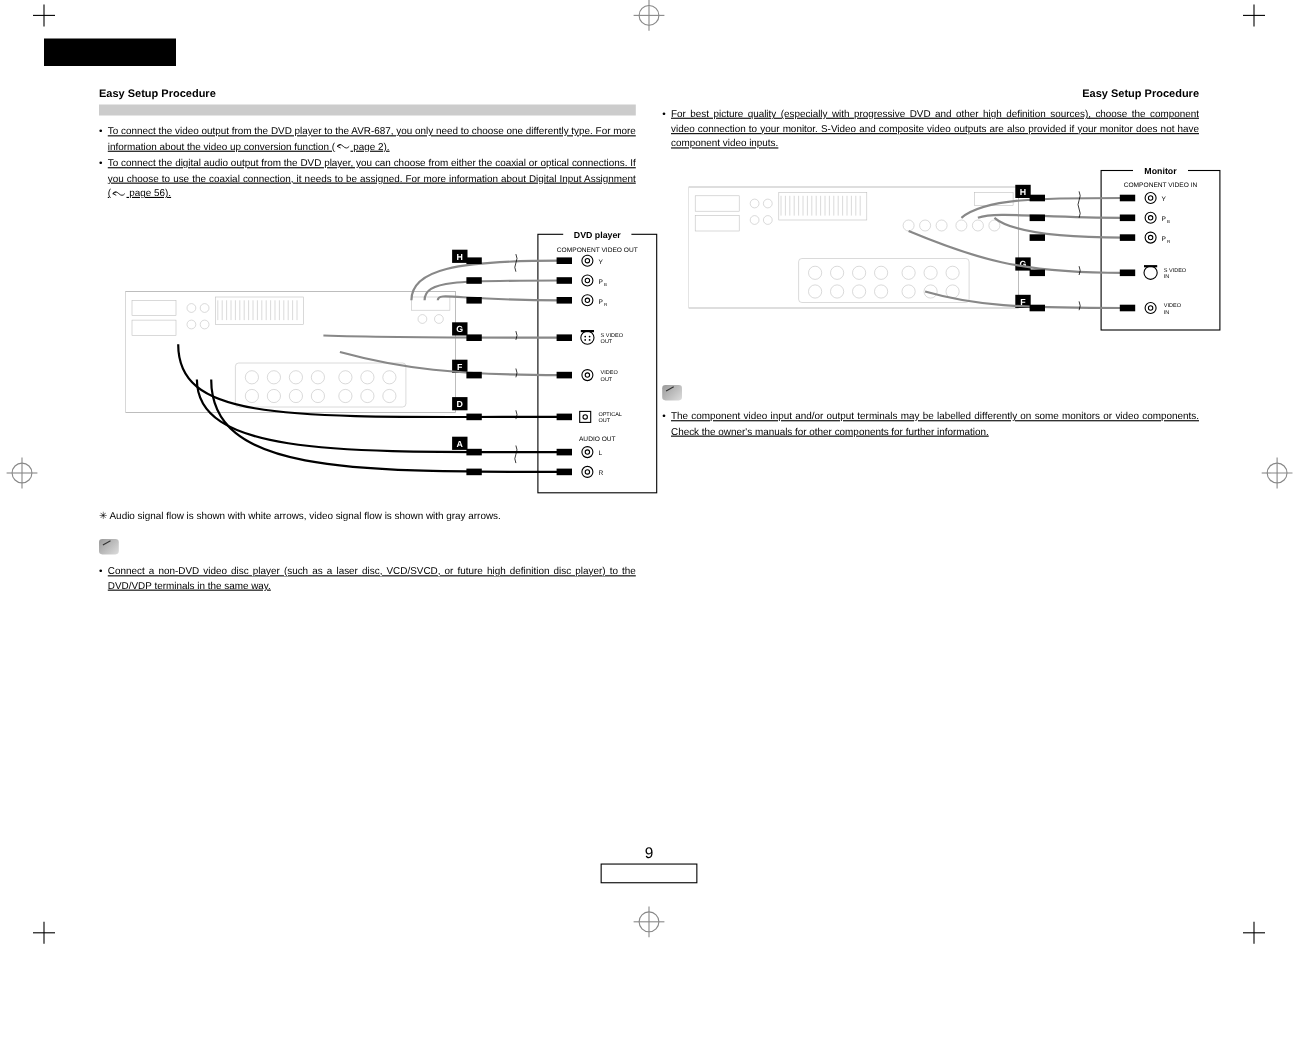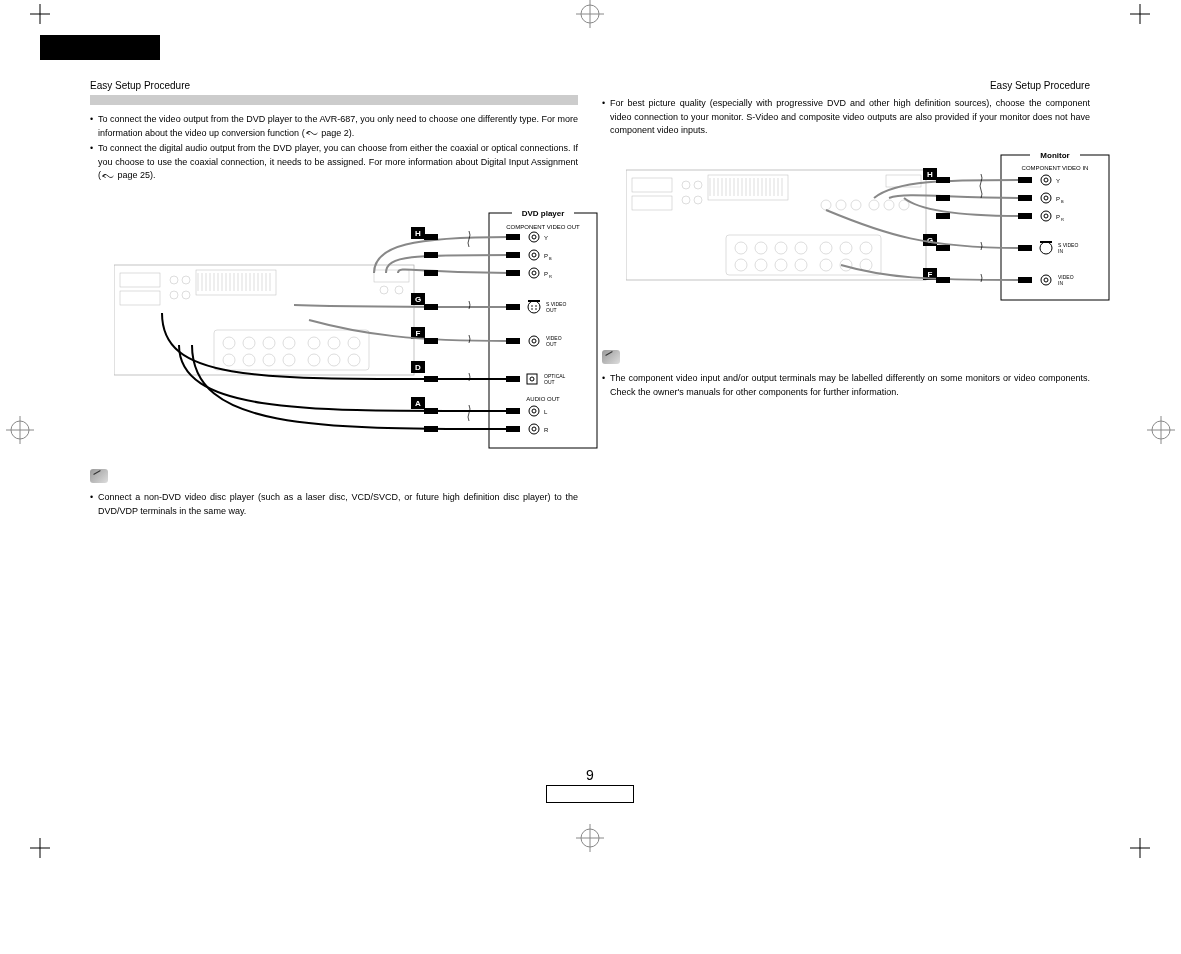--- a/index.html
+++ b/index.html
@@ -27,21 +27,21 @@
   .black-bar {
     position: absolute;
     left: -50px;
     top: -40px;
     width: 120px;
     height: 25px;
     background: #000;
   }
   .header-left, .header-right {
     font-size: 10px;
-    font-weight: normal;
+    font-weight: bold;
     position: absolute;
     top: 5px;
   }
   .header-left { left: 0; }
   .header-right { right: 0; }
   .gray-bar-left {
     position: absolute;
     left: 0;
     top: 20px;
     width: 488px;
@@ -58,21 +58,21 @@
   }
   .col-left { left: 0; top: 38px; }
   .col-right { left: 512px; }
   .bullet {
     display: flex;
     margin-bottom: 2px;
   }
   .bullet .dot {
     flex: 0 0 8px;
   }
-  .bullet .txt { flex: 1; }
+  .bullet .txt { flex: 1; text-decoration: underline; }
   .ref-icon {
     display: inline-block;
     width: 14px;
     height: 8px;
     vertical-align: middle;
   }
   .note-icon {
     display: inline-block;
     width: 18px;
     height: 14px;
@@ -163,21 +163,21 @@
     <div class="bullet">
       <div class="dot">•</div>
       <div class="txt"><span>To connect the video output from the DVD player to the AVR-687, you only need to choose one differently type. For more information about the video up conversion function (</span><svg class="ref-icon" viewBox="0 0 18 10">
             <path d="M2 5 Q5 1 9 5 Q13 9 16 5 M6 3 L2 5 L6 7" fill="none" stroke="#000" stroke-width="1"></path>
           </svg><span> page 2).</span></div>
     </div>
     <div class="bullet">
       <div class="dot">•</div>
       <div class="txt"><span>To connect the digital audio output from the DVD player, you can choose from either the coaxial or optical connections. If you choose to use the coaxial connection, it needs to be assigned. For more information about Digital Input Assignment (</span><svg class="ref-icon" viewBox="0 0 18 10">
             <path d="M2 5 Q5 1 9 5 Q13 9 16 5 M6 3 L2 5 L6 7" fill="none" stroke="#000" stroke-width="1"></path>
-          </svg><span> page 25).</span></div>
+          </svg><span> page 56).</span></div>
     </div>
 
     <div class="diagram">
       <svg width="488" height="260" viewBox="0 0 488 260">
 
         <rect x="0" y="70" width="300" height="110" fill="none" stroke="#aaa" stroke-width="0.7"></rect>
 
         <g stroke="#bbb" stroke-width="0.5" fill="none">
           <rect x="6" y="78" width="40" height="14"></rect>
           <rect x="6" y="96" width="40" height="14"></rect>
@@ -332,20 +332,23 @@
         <g stroke="#000" stroke-width="0.7">
           <path d="M355 36 q2 4 0 8 q-2 4 0 8" fill="none"></path>
           <path d="M355 106 q2 4 0 8" fill="none"></path>
           <path d="M355 140 q2 4 0 8" fill="none"></path>
           <path d="M355 178 q2 4 0 8" fill="none"></path>
           <path d="M355 210 q2 4 0 8 q-2 4 0 8" fill="none"></path>
         </g>
       </svg>
     </div>
 
+    <div class="signal-note">
+      <span>✳</span> <span>Audio signal flow is shown with white arrows, video signal flow is shown with gray arrows.</span>
+    </div>
 
     <div style="margin-top:14px">
       <span class="note-icon"></span>
       <div class="bullet">
         <div class="dot">•</div>
         <div class="txt">Connect a non-DVD video disc player (such as a laser disc, VCD/SVCD, or future high definition disc player) to the DVD/VDP terminals in the same way.</div>
       </div>
     </div>
   </div>
 

